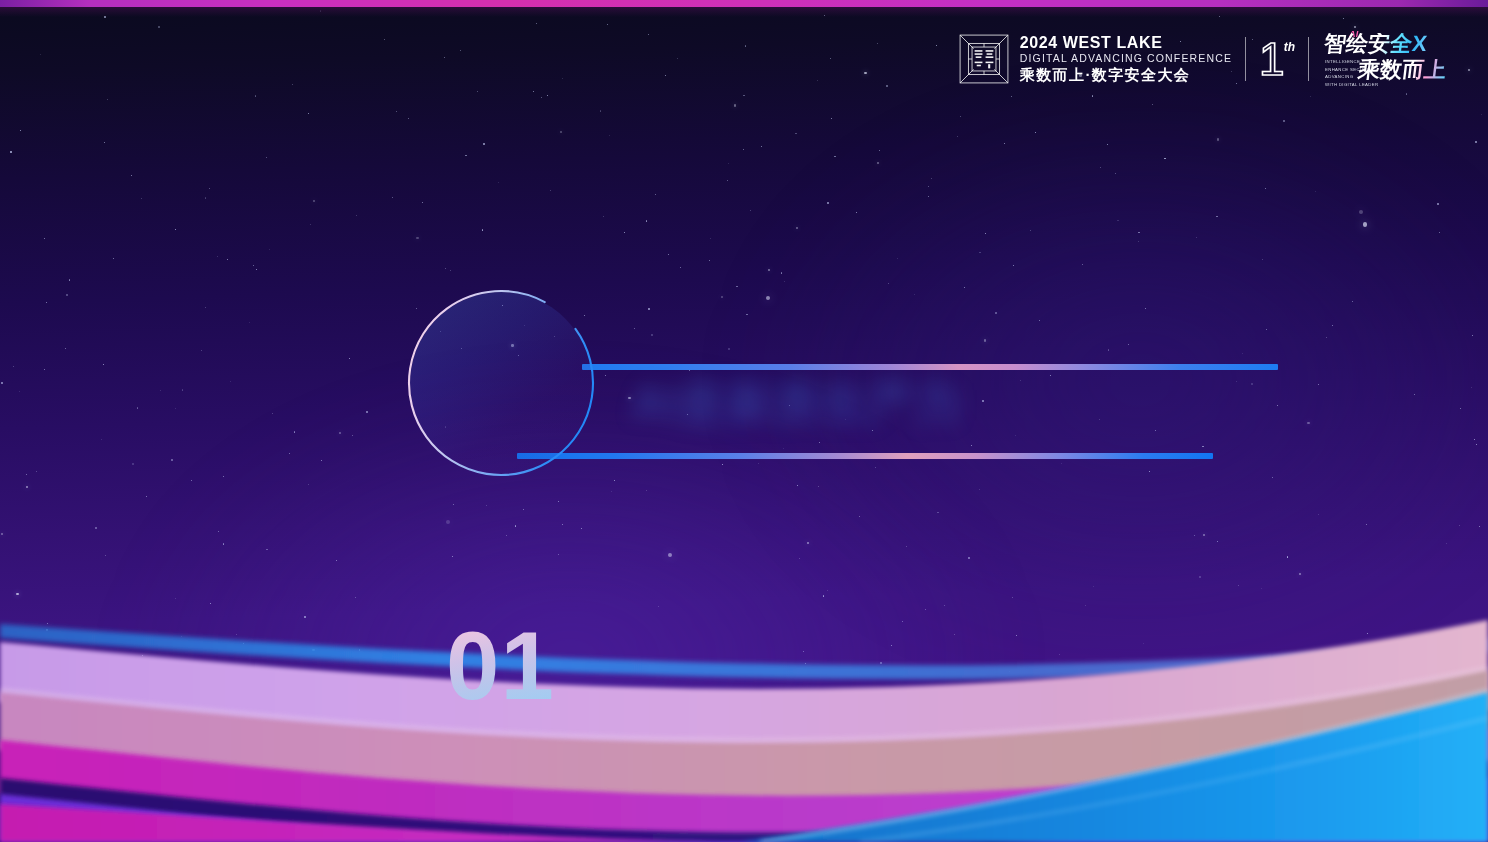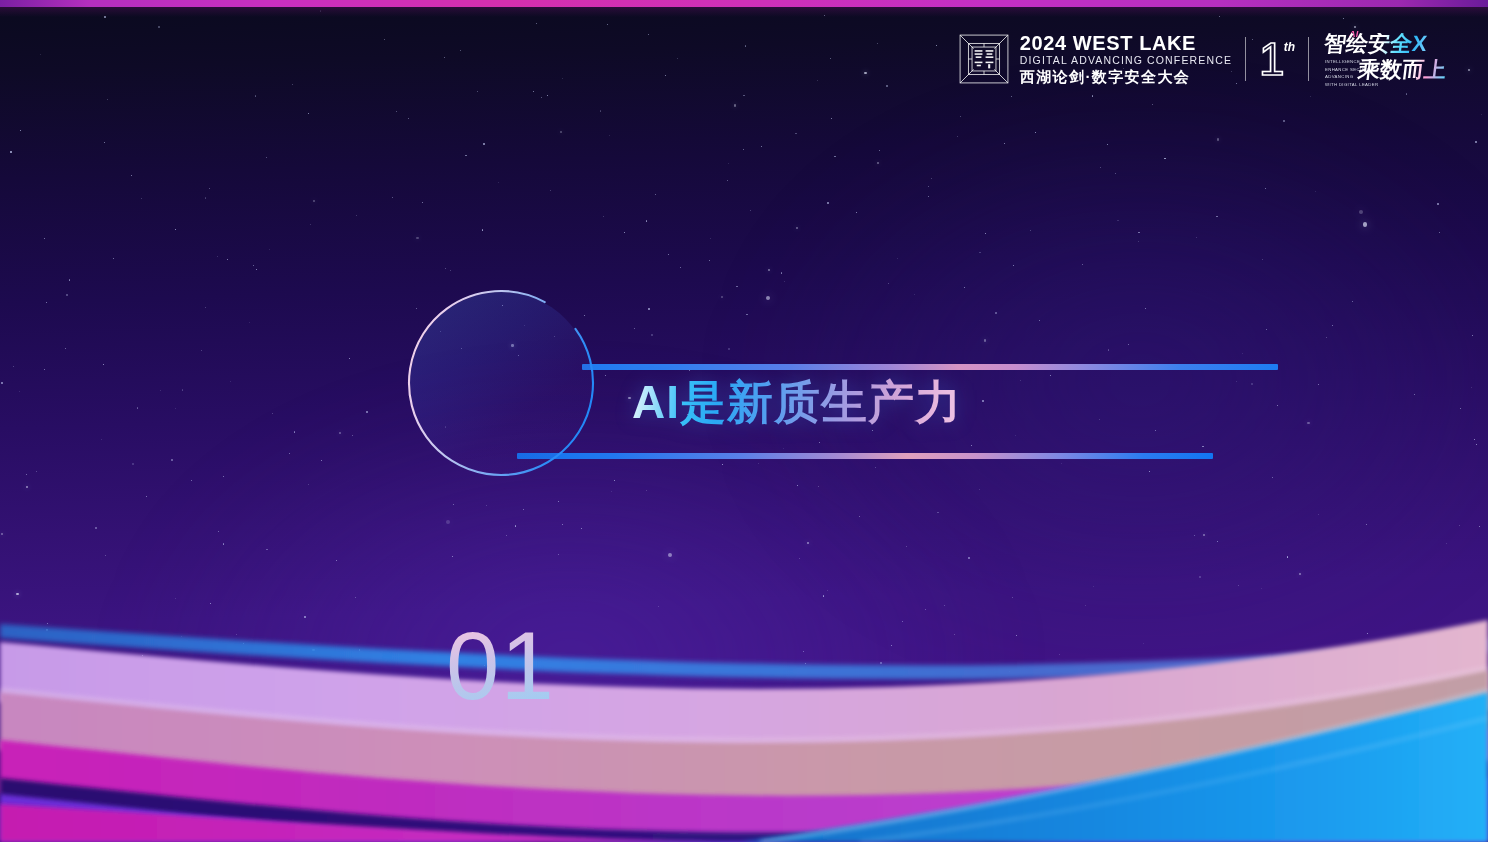--- a/index.html
+++ b/index.html
@@ -123,21 +123,21 @@
     position: absolute;
     inset: 0;
     border-radius: 50%;
   }
   .number {
     position: absolute;
     left: 40px;
     top: 330px;
     width: 200px;
     font-size: 96px;
-    font-weight: 400;
+    font-weight: 700;
     letter-spacing: 1px;
     line-height: 1;
     z-index: 34;
     background: linear-gradient(168deg,
         #f3c9e0 0%,
         #e8c4e2 14%,
         #cfc2e8 34%,
         #b9c6ec 52%,
         #a7cbf0 70%,
         #9ccdf2 86%,
@@ -241,21 +241,21 @@
     margin-right: 10px;
     flex: 0 0 auto;
   }
   .logo-wordmark {
     display: flex;
     flex-direction: column;
     justify-content: center;
     color: #ffffff;
   }
   .wm-en1 {
-    font-size: 20px;
+    font-size: 16px;
     font-weight: 700;
     letter-spacing: 0.6px;
     line-height: 1.05;
     white-space: nowrap;
   }
   .wm-en2 {
     font-size: 10.5px;
     font-weight: 400;
     letter-spacing: 1.15px;
     line-height: 1.25;
@@ -792,21 +792,20 @@
       </defs>
       <circle cx="95" cy="95" r="92" fill="none" stroke="url(#ringGrad)" stroke-width="2.1" stroke-linecap="round" stroke-dasharray="536 42" transform="rotate(-36 95 95)"></circle>
     </svg>
     <div class="number">01</div>
   </div>
 
   <div class="rule rule-top"></div>
   <div class="rule rule-bottom"></div>
 
   <div class="heading-glow">AI是新质生产力</div>
-  <div class="heading">AI是新质生产力</div>
 
   <div class="logo-bar">
 
     <svg class="logo-seal" viewBox="0 0 100 100">
       <g stroke="#ffffff" stroke-width="1.6" fill="none" opacity="0.92">
         <rect x="4" y="4" width="92" height="92"></rect>
         <path d="M4,4 L30,30 M96,4 L70,30 M4,96 L30,70 M96,96 L70,70"></path>
         <rect x="20" y="20" width="60" height="60"></rect>
         <rect x="27" y="27" width="46" height="46"></rect>
         <path d="M50,20 L50,27 M50,73 L50,80 M20,50 L27,50 M73,50 L80,50"></path>
@@ -821,21 +820,21 @@
         <rect x="32" y="55" width="15" height="3"></rect>
         <rect x="36" y="61" width="8" height="3"></rect>
         <rect x="53" y="55" width="15" height="3"></rect>
         <rect x="58" y="60" width="4" height="8"></rect>
       </g>
     </svg>
 
     <div class="logo-wordmark">
       <div class="wm-en1">2024 WEST LAKE</div>
       <div class="wm-en2">DIGITAL ADVANCING CONFERENCE</div>
-      <div class="wm-cn">西湖论剑·数字安全大会</div>
+      <div class="wm-cn">乘数而上·数字安全大会</div>
     </div>
 
     <div class="logo-divider"></div>
 
     <div class="logo-edition">
       <span class="ed-num">1</span>
       <span class="ed-sup">th</span>
     </div>
 
     <div class="logo-divider"></div>

